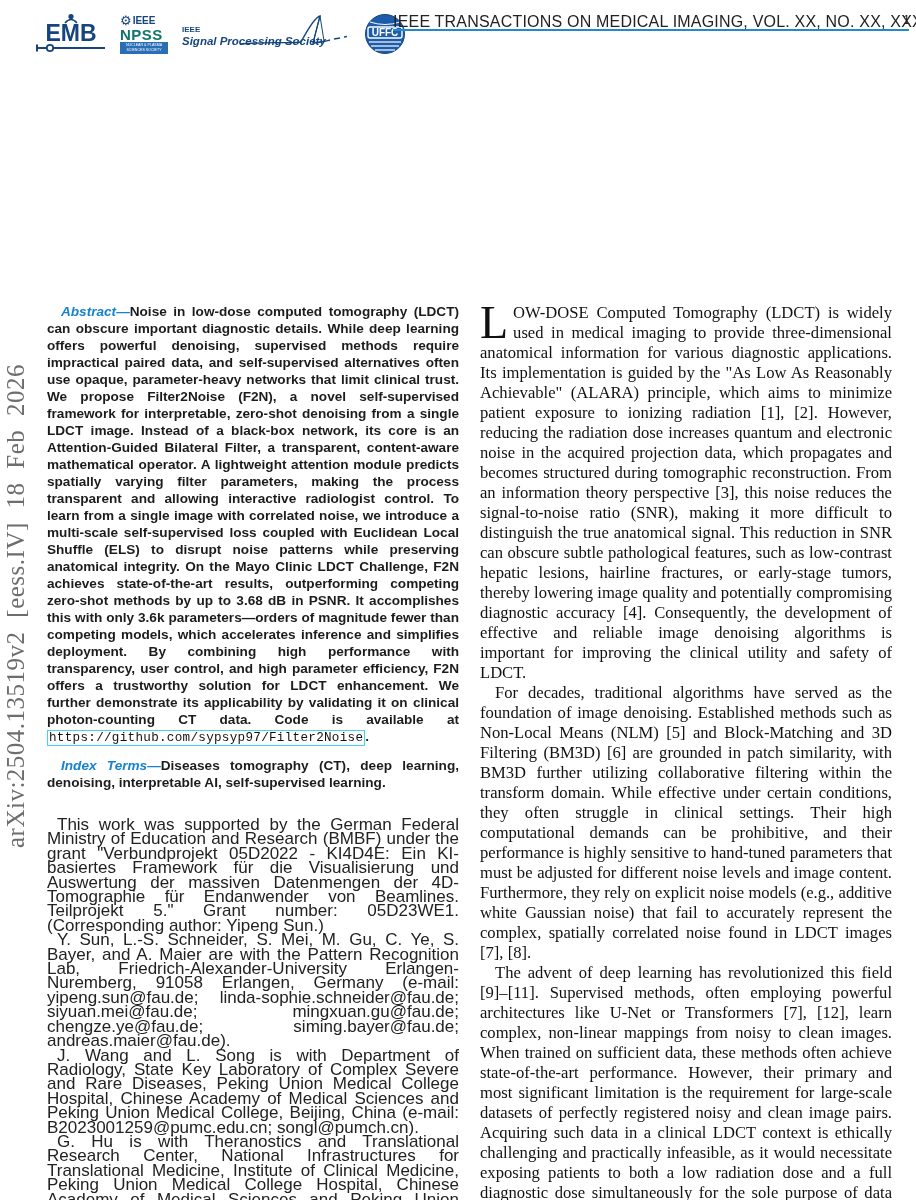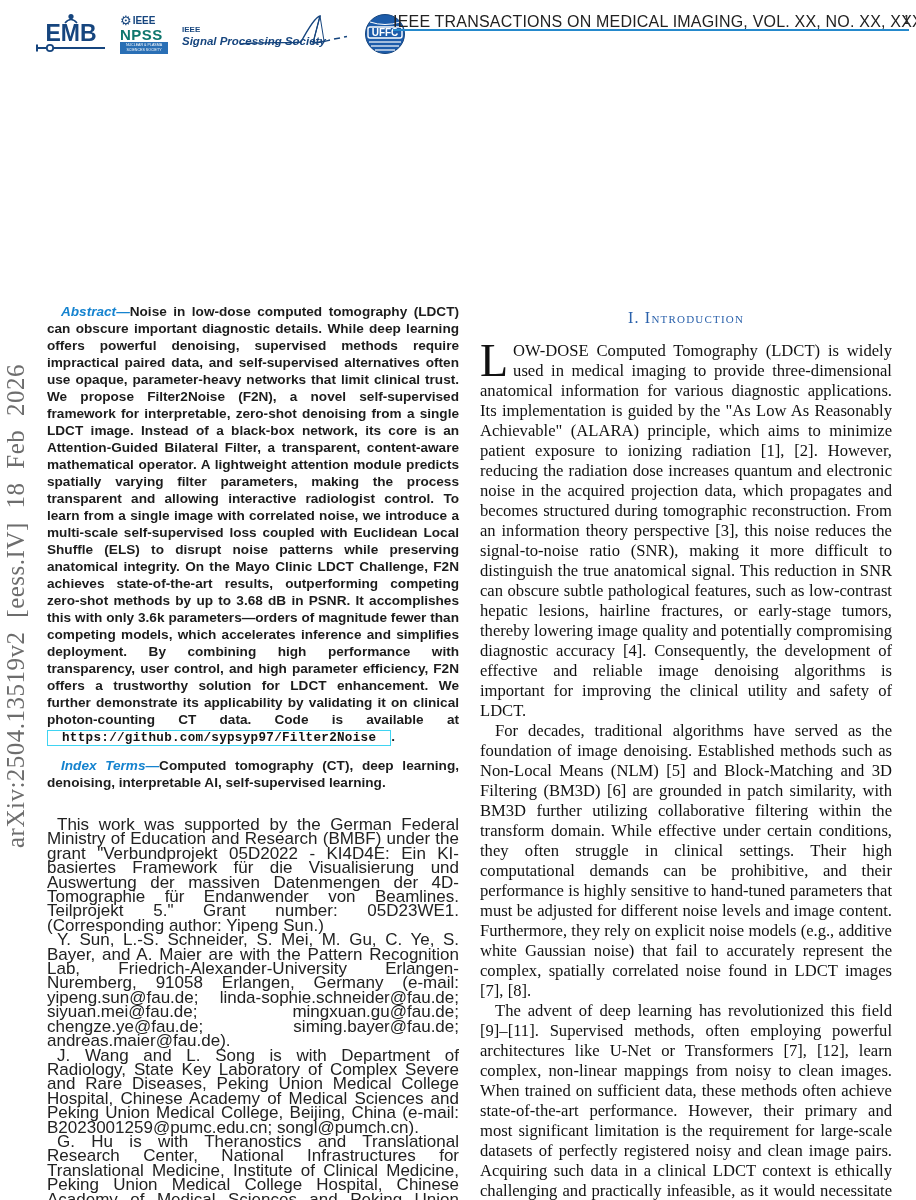--- a/index.html
+++ b/index.html
@@ -37,22 +37,22 @@
 
   
   .col{position:absolute;top:303px;width:412px;text-align:justify;}
   .col-left{left:47px;}
   .col-right{left:480px;}
 
   .abstract,.indexterms{margin:0;font-weight:bold;font-size:13.6px;line-height:17px;
                         color:#1c1c1c;text-indent:14px;}
   .indexterms{margin-top:10px;}
   .blue-label{color:#1583cf;font-style:italic;}
-  .code-link{font-family:"Liberation Mono",monospace;font-weight:bold;font-size:12.6px;
-             color:#111;text-decoration:none;border:1.5px solid #3fd4f2;padding:0 14px;
+  .code-link{font-family:"Liberation Mono",monospace;font-weight:normal;font-size:12.6px;
+             color:#111;text-decoration:none;border:1.5px solid #3fd4f2;padding:0 1px;
              letter-spacing:0.3px;white-space:nowrap;}
 
   .footnotes{margin-top:27px;font-size:17px;line-height:14.4px;font-weight:400;color:#222;}
   .footnotes p{margin:0;text-indent:10px;}
 
   .sec-heading{margin:6px 0 14px 0;text-align:center;font-family:"Liberation Serif",serif;
                font-size:16px;font-weight:400;font-variant:small-caps;letter-spacing:1.2px;
                color:#2a61ab;}
   .body-p{margin:0;font-family:"Liberation Serif",serif;font-size:16.6px;line-height:20px;
           color:#111;text-indent:15px;}
@@ -109,30 +109,29 @@
   </div>
   <div class="hdr-journal">IEEE TRANSACTIONS ON MEDICAL IMAGING, VOL. XX, NO. XX, XXXX 2025</div>
   <div class="hdr-page">1</div>
   <div class="hdr-rule"></div>
 
 
   <div class="col col-left">
     <p class="abstract"><span class="blue-label">Abstract—</span><span>Noise in low-dose computed tomography (LDCT) can obscure important diagnostic details. While deep learning offers powerful denoising, supervised methods require impractical paired data, and self-supervised alternatives often use opaque, parameter-heavy networks that limit clinical trust. We propose Filter2Noise (F2N), a novel self-supervised framework for interpretable, zero-shot denoising from a single LDCT image. Instead of a black-box network, its core is an Attention-Guided Bilateral Filter, a transparent, content-aware mathematical operator. A lightweight attention module predicts spatially varying filter parameters, making the process transparent and allowing interactive radiologist control. To learn from a single image with correlated noise, we introduce a multi-scale self-supervised loss coupled with Euclidean Local Shuffle (ELS) to disrupt noise patterns while preserving anatomical integrity. On the Mayo Clinic LDCT Challenge, F2N achieves state-of-the-art results, outperforming competing zero-shot methods by up to 3.68 dB in PSNR. It accomplishes this with only 3.6k parameters—orders of magnitude fewer than competing models, which accelerates inference and simplifies deployment. By combining high performance with transparency, user control, and high parameter efficiency, F2N offers a trustworthy solution for LDCT enhancement. We further demonstrate its applicability by validating it on clinical photon-counting CT data. Code is available at</span>
       <a class="code-link" href="#">https://github.com/sypsyp97/Filter2Noise</a><span>.</span></p>
 
-    <p class="indexterms"><span class="blue-label">Index Terms—</span><span>Computed tomography (CT), deep learning, denoising, interpretable AI, self-supervised learning.</span></p>
+    <p class="indexterms"><span class="blue-label">Index Terms—</span><span>Diseases tomography (CT), deep learning, denoising, interpretable AI, self-supervised learning.</span></p>
 
     <div class="footnotes">
       <p>This work was supported by the German Federal Ministry of Education and Research (BMBF) under the grant "Verbundprojekt 05D2022 - KI4D4E: Ein KI-basiertes Framework für die Visualisierung und Auswertung der massiven Datenmengen der 4D-Tomographie für Endanwender von Beamlines. Teilprojekt 5." Grant number: 05D23WE1. (Corresponding author: Yipeng Sun.)</p>
       <p>Y. Sun, L.-S. Schneider, S. Mei, M. Gu, C. Ye, S. Bayer, and A. Maier are with the Pattern Recognition Lab, Friedrich-Alexander-University Erlangen-Nuremberg, 91058 Erlangen, Germany (e-mail: yipeng.sun@fau.de; linda-sophie.schneider@fau.de; siyuan.mei@fau.de; mingxuan.gu@fau.de; chengze.ye@fau.de; siming.bayer@fau.de; andreas.maier@fau.de).</p>
       <p>J. Wang and L. Song is with Department of Radiology, State Key Laboratory of Complex Severe and Rare Diseases, Peking Union Medical College Hospital, Chinese Academy of Medical Sciences and Peking Union Medical College, Beijing, China (e-mail: B2023001259@pumc.edu.cn; songl@pumch.cn).</p>
       <p>G. Hu is with Theranostics and Translational Research Center, National Infrastructures for Translational Medicine, Institute of Clinical Medicine, Peking Union Medical College Hospital, Chinese Academy of Medical Sciences and Peking Union Medical College, Beijing, China (e-mail: huge@pumch.cn).</p>
     </div>
   </div>
 
   <div class="col col-right">
-    <h2 class="sec-heading">I. Introduction</h2>
     <p class="body-p first"><span class="dropcap">L</span><span>OW-DOSE Computed Tomography (LDCT) is widely used in medical imaging to provide three-dimensional anatomical information for various diagnostic applications. Its implementation is guided by the "As Low As Reasonably Achievable" (ALARA) principle, which aims to minimize patient exposure to ionizing radiation [1], [2]. However, reducing the radiation dose increases quantum and electronic noise in the acquired projection data, which propagates and becomes structured during tomographic reconstruction. From an information theory perspective [3], this noise reduces the signal-to-noise ratio (SNR), making it more difficult to distinguish the true anatomical signal. This reduction in SNR can obscure subtle pathological features, such as low-contrast hepatic lesions, hairline fractures, or early-stage tumors, thereby lowering image quality and potentially compromising diagnostic accuracy [4]. Consequently, the development of effective and reliable image denoising algorithms is important for improving the clinical utility and safety of LDCT.</span></p>
     <p class="body-p">For decades, traditional algorithms have served as the foundation of image denoising. Established methods such as Non-Local Means (NLM) [5] and Block-Matching and 3D Filtering (BM3D) [6] are grounded in patch similarity, with BM3D further utilizing collaborative filtering within the transform domain. While effective under certain conditions, they often struggle in clinical settings. Their high computational demands can be prohibitive, and their performance is highly sensitive to hand-tuned parameters that must be adjusted for different noise levels and image content. Furthermore, they rely on explicit noise models (e.g., additive white Gaussian noise) that fail to accurately represent the complex, spatially correlated noise found in LDCT images [7], [8].</p>
     <p class="body-p">The advent of deep learning has revolutionized this field [9]–[11]. Supervised methods, often employing powerful architectures like U-Net or Transformers [7], [12], learn complex, non-linear mappings from noisy to clean images. When trained on sufficient data, these methods often achieve state-of-the-art performance. However, their primary and most significant limitation is the requirement for large-scale datasets of perfectly registered noisy and clean image pairs. Acquiring such data in a clinical LDCT context is ethically challenging and practically infeasible, as it would necessitate exposing patients to both a low radiation dose and a full diagnostic dose simultaneously for the sole purpose of data collection</p>
   </div>
 
 </div>
 
 </body></html>

